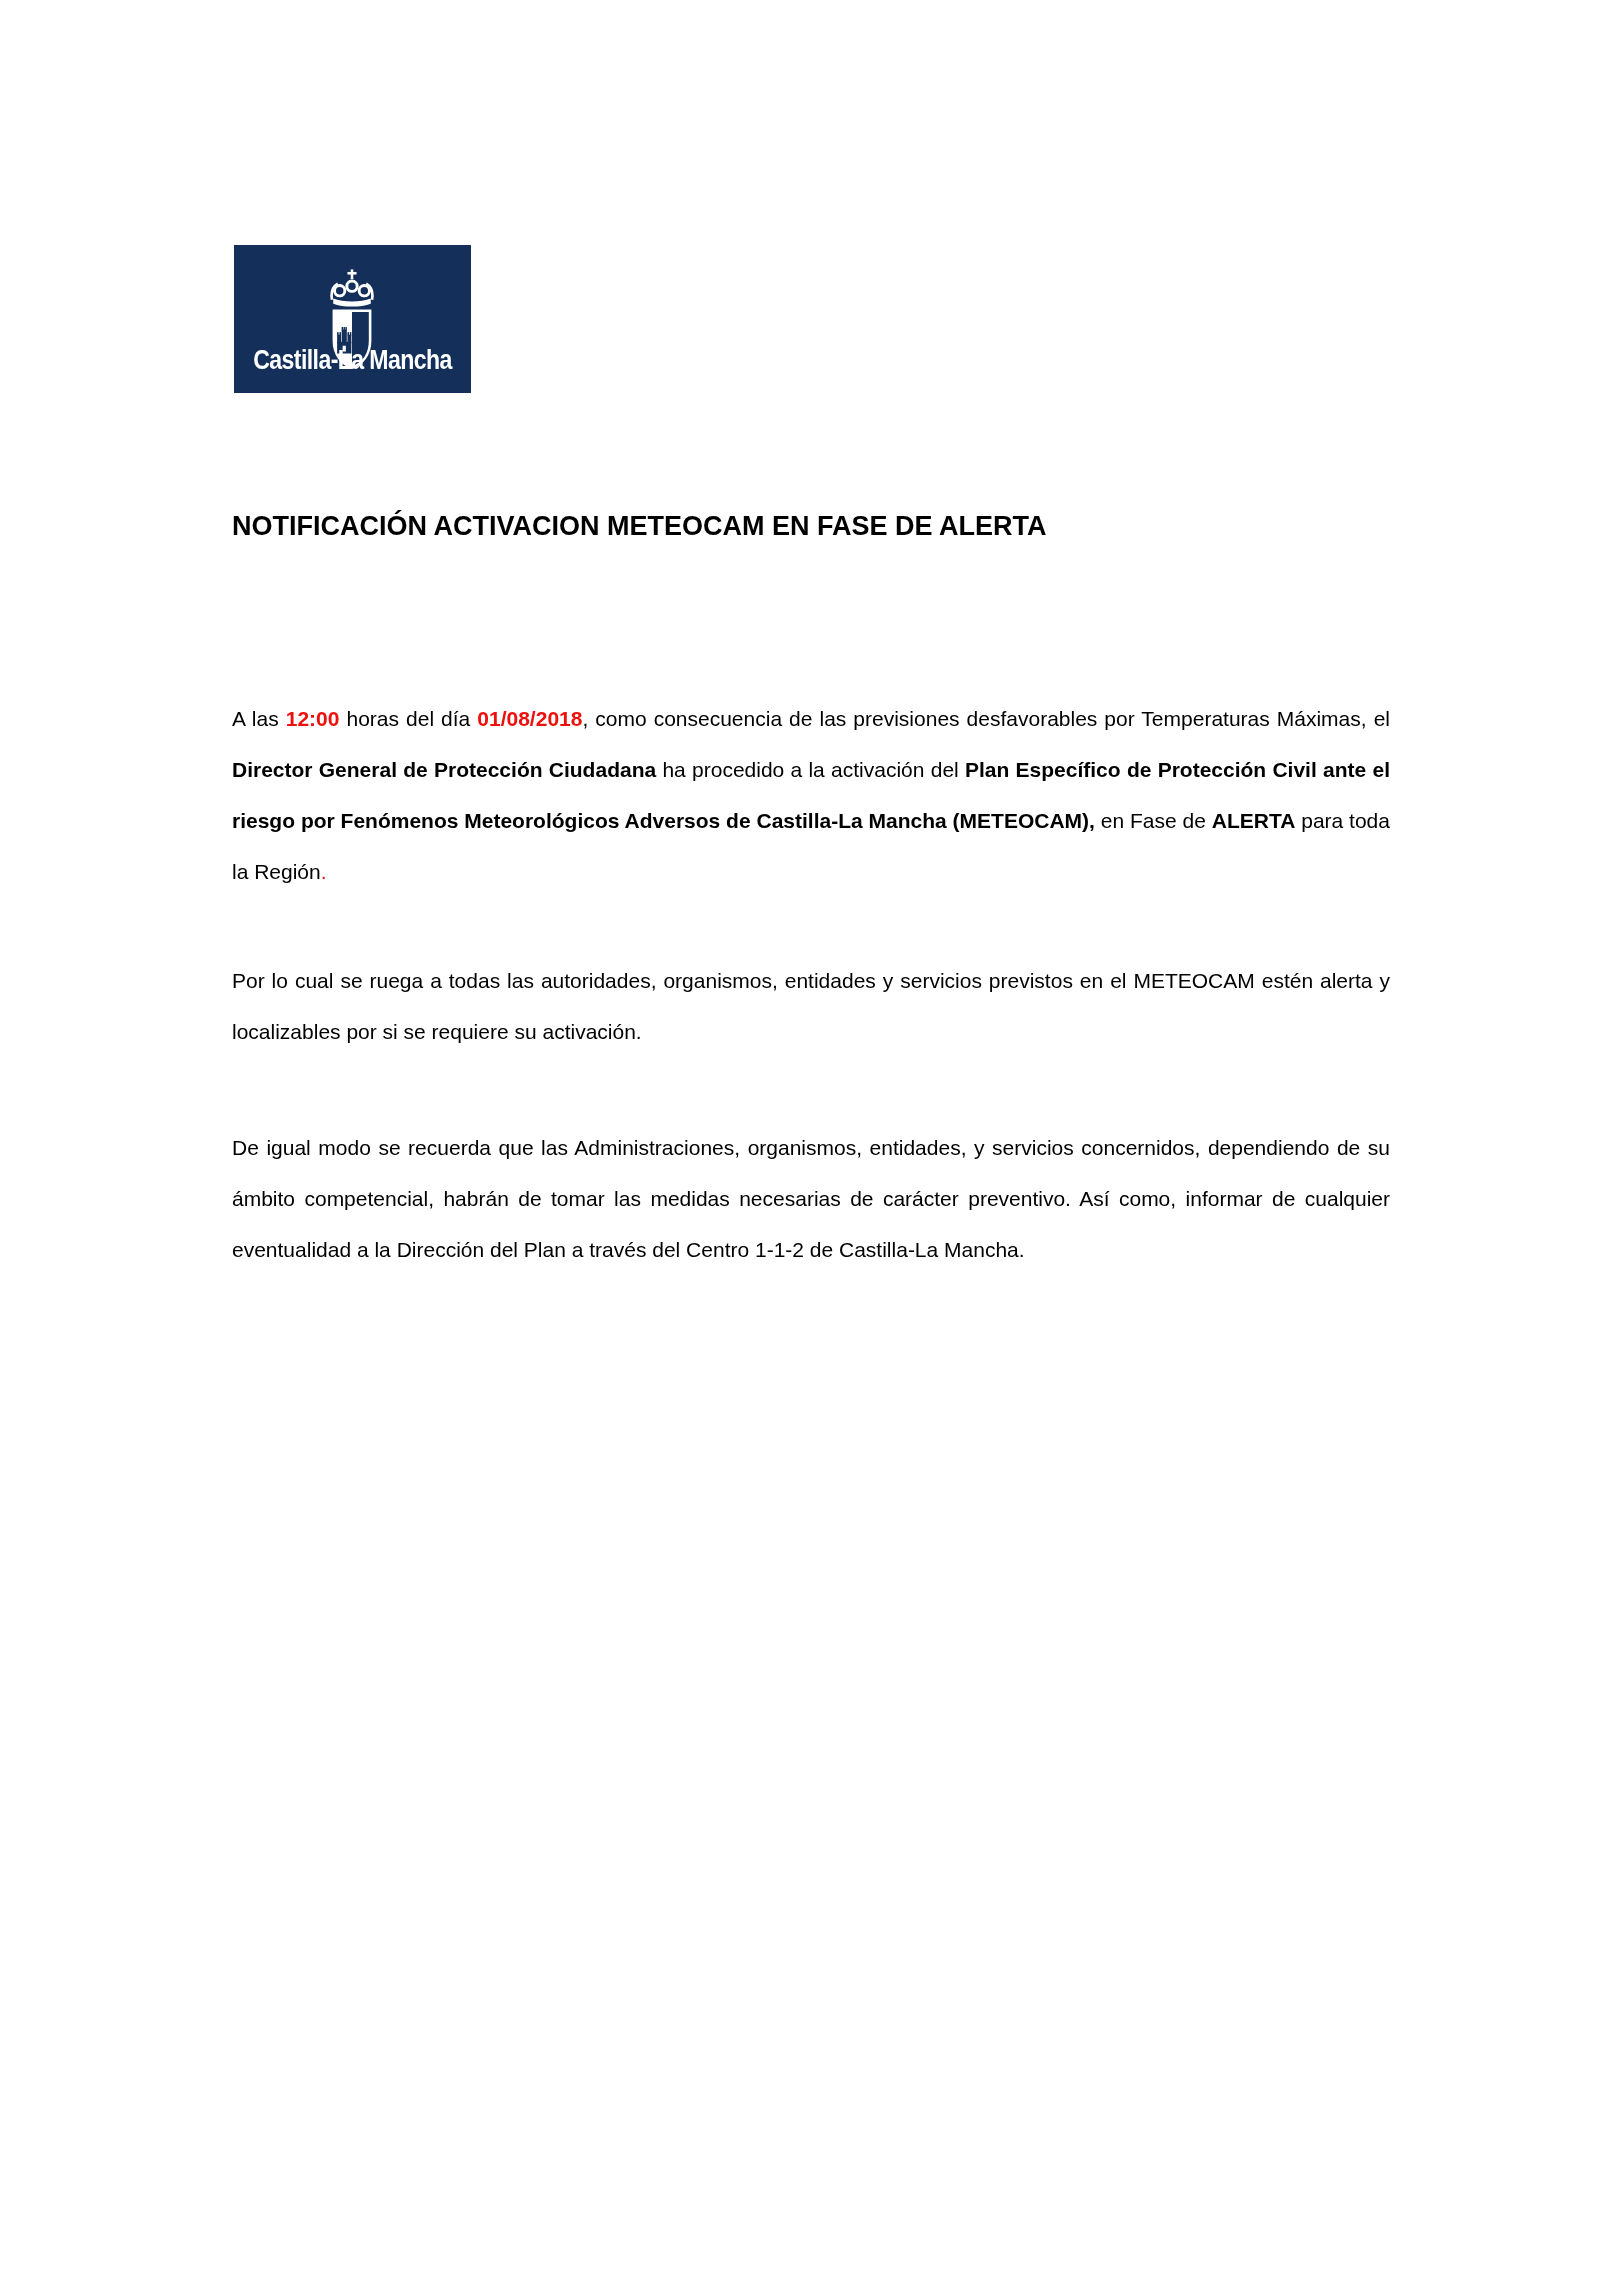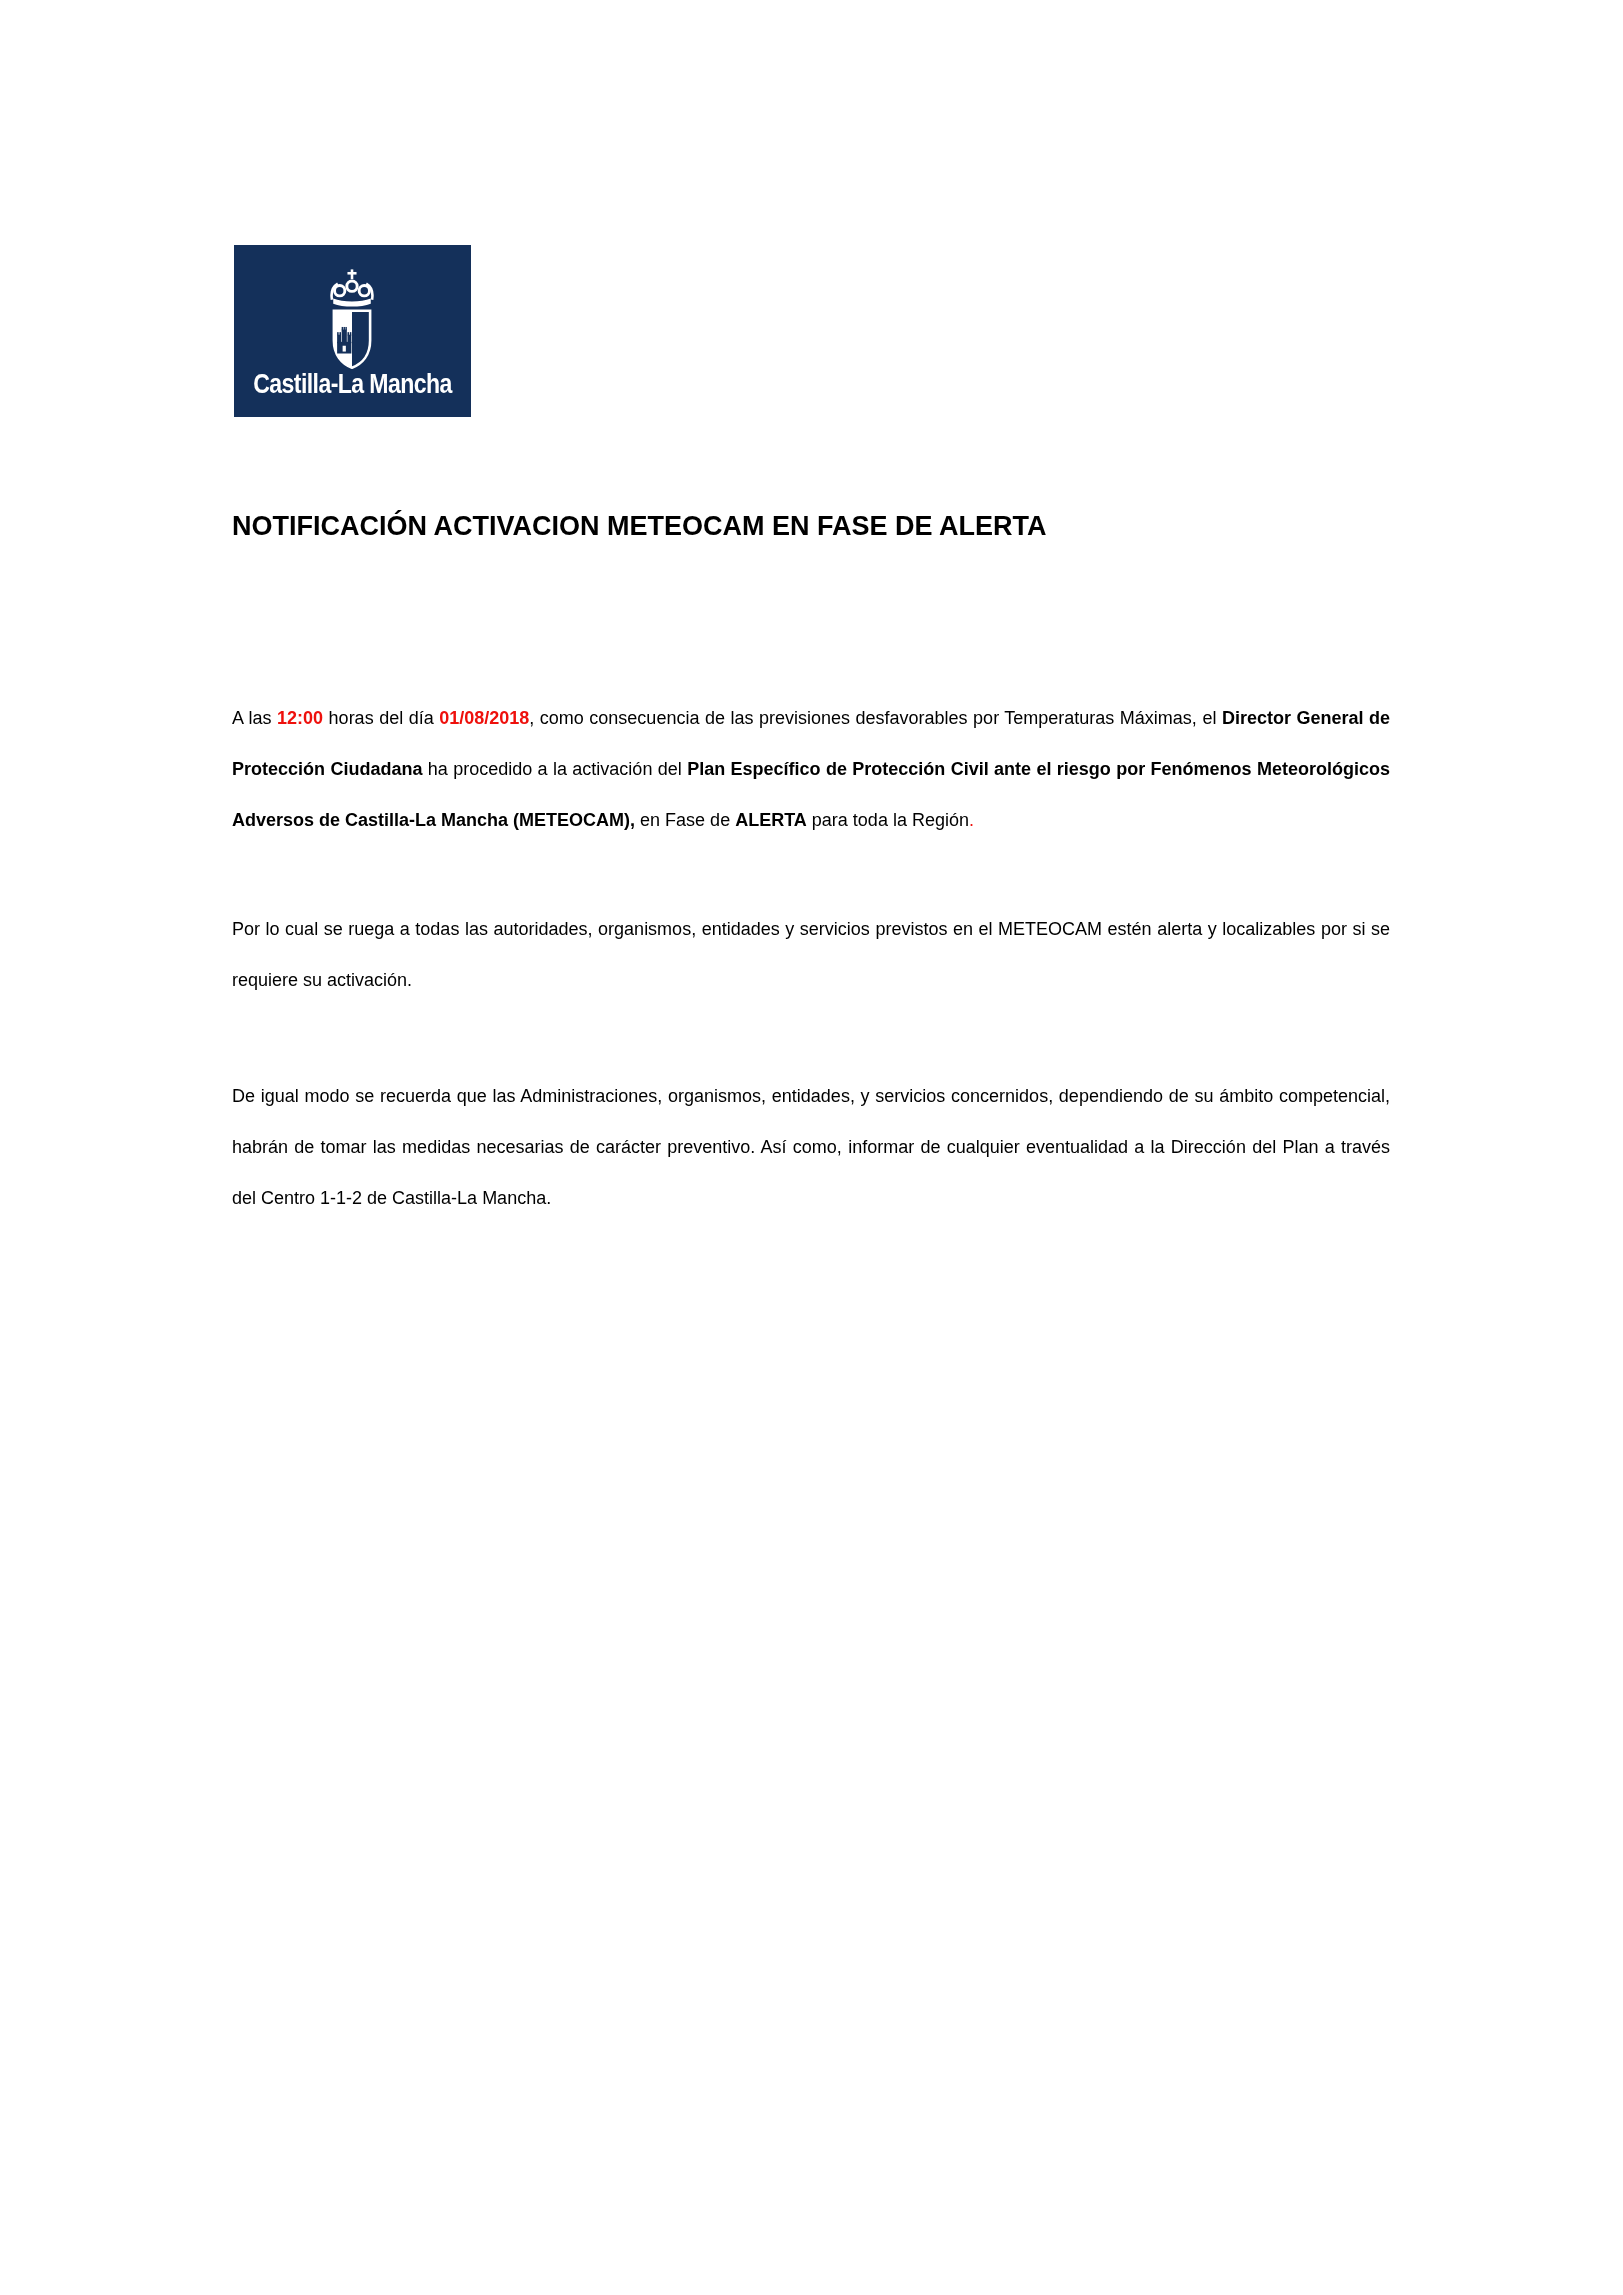--- a/index.html
+++ b/index.html
@@ -16,21 +16,21 @@
     color: #000000;
     overflow: hidden;
   }
 
   
   .logo {
     position: absolute;
     left: 234px;
     top: 245px;
     width: 237px;
-    height: 172px;
+    height: 148px;
     background: var(--logo_navy, #14305a);
   }
   .crest {
     position: absolute;
     left: 96px;
     top: 23.6px;
     width: 44px;
     height: 103px;
   }
   .logo-label {
@@ -71,21 +71,21 @@
     line-height: 33px;
     color: #000000;
   }
 
   
   .body-text {
     position: absolute;
     left: 232px;
     top: 693px;
     width: 1158px;
-    font-size: 18px;
+    font-size: 21px;
     line-height: 51px;
     text-align: justify;
     color: #000000;
   }
   .body-text p { margin: 0; padding: 0; }
   .body-text p.gap-a { margin-bottom: 58px; }
   .body-text p.gap-b { margin-bottom: 65px; }
 
   .b   { font-weight: bold; }
   .red { color: var(--accent_red, #ee100c); }

